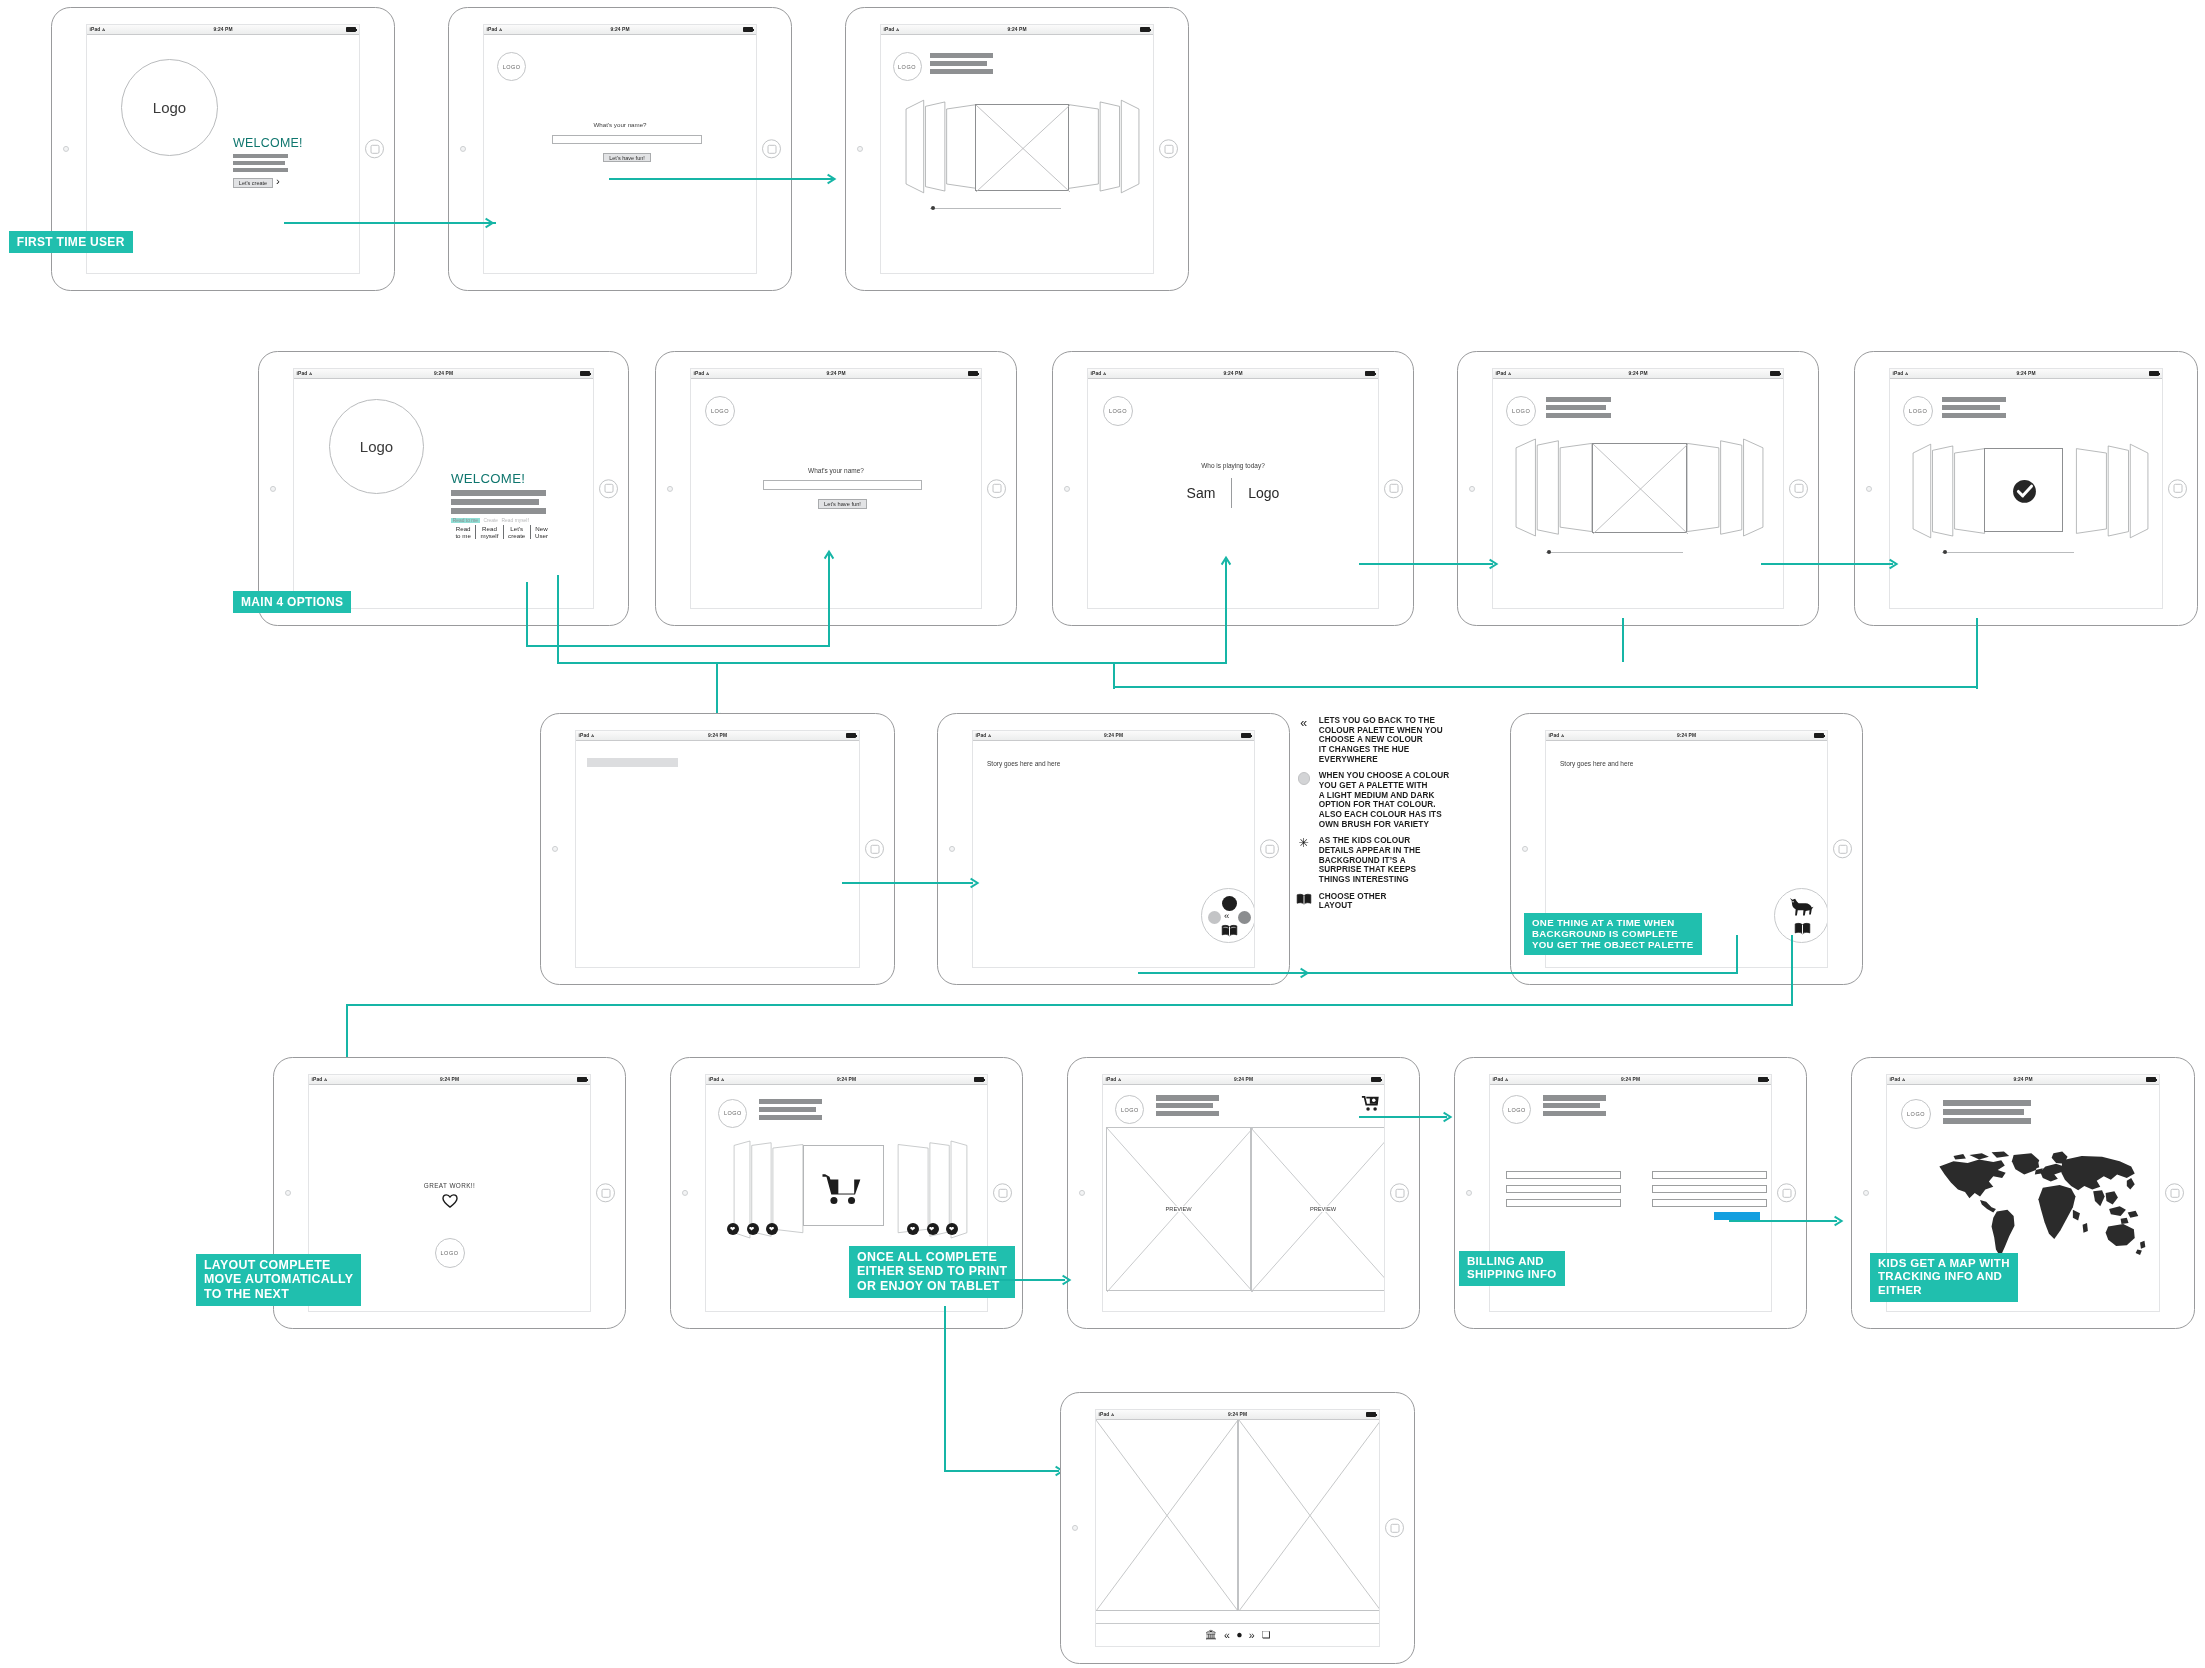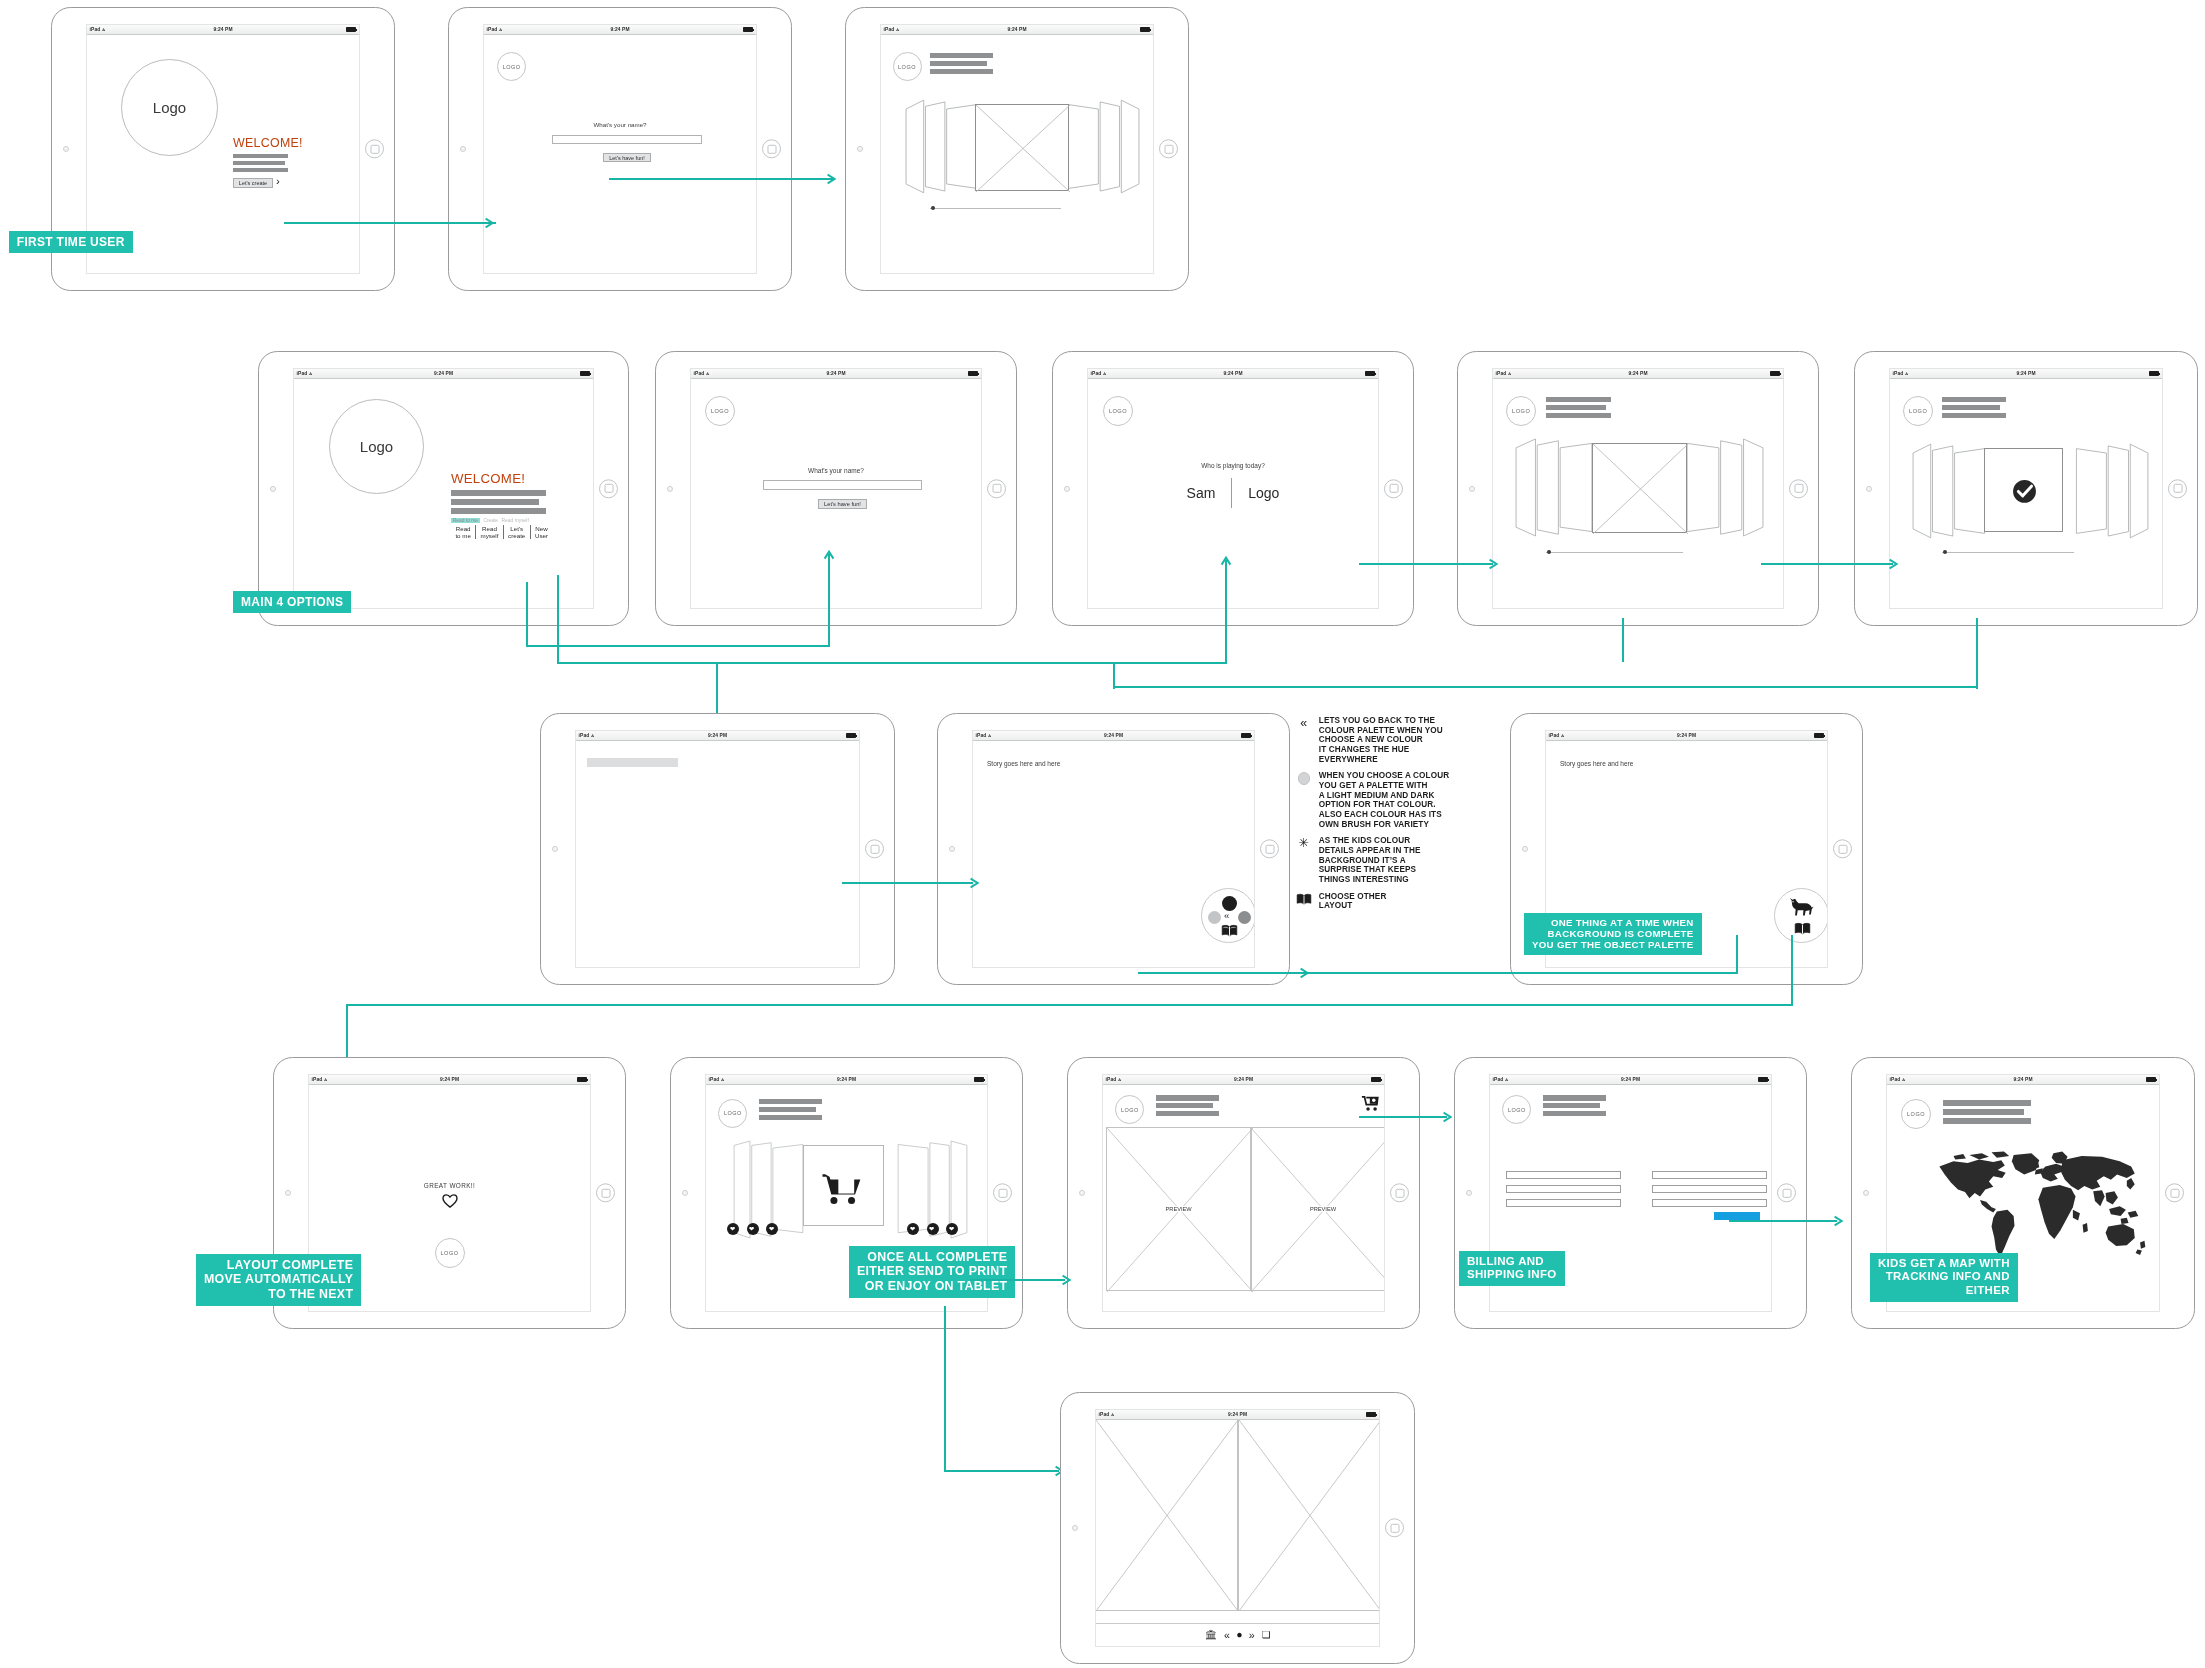--- a/index.html
+++ b/index.html
@@ -63,21 +63,21 @@
     display: flex; align-items: center; justify-content: center;
     color: #3a3a3a;
   }
   .logo-circle-sm {
     position: absolute; border: 1.1px solid #c3c5c7; border-radius: 50%;
     display: flex; align-items: center; justify-content: center;
     color: #666; letter-spacing: 0.5px;
   }
   .bar { position: absolute; background: #8e9092; }
   .bar-lt { position: absolute; background: #dcdddf; }
-  .welcome-title { position: absolute; color: #c2410c; letter-spacing: 0.3px; }
+  .welcome-title { position: absolute; color: #0f766e; letter-spacing: 0.3px; }
   .wf-btn {
     position: absolute; background: #e2e3e5; border: 0.9px solid #a9abad;
     color: #2c2c2c; display: flex; align-items: center; justify-content: center;
     white-space: nowrap;
   }
   .wf-input {
     position: absolute; background: #fff; border: 0.9px solid #b0b2b4;
   }
   .chev { position: absolute; color: #1c1c1c; font-weight: 300; line-height: 1; }
 
@@ -91,21 +91,21 @@
 
   .slider-track { position: absolute; height: 1.2px; background: #b9bbbd; }
   .slider-knob { position: absolute; width: 4.4px; height: 4.4px; border-radius: 50%; background: #3b3b3b; }
 
   
   .callout {
     position: absolute; background: #20bfae; color: #fff;
     font-weight: bold; letter-spacing: 0.3px; line-height: 1.18;
     padding: 3.5px 8px 4.4px 8px; white-space: pre-line;
   }
-  .callout.center { text-align: right; }
+  .callout.center { text-align: left; }
   .callout.left { text-align: left; }
 
   
   .conn { position: absolute; background: #16b5a6; }
   .arrowhead { position: absolute; }
   .arrowhead svg { display: block; }
 
   
   .legend { position: absolute; }
   .legend-row { position: relative; display: flex; gap: 6.2px; margin-bottom: 7px; }

